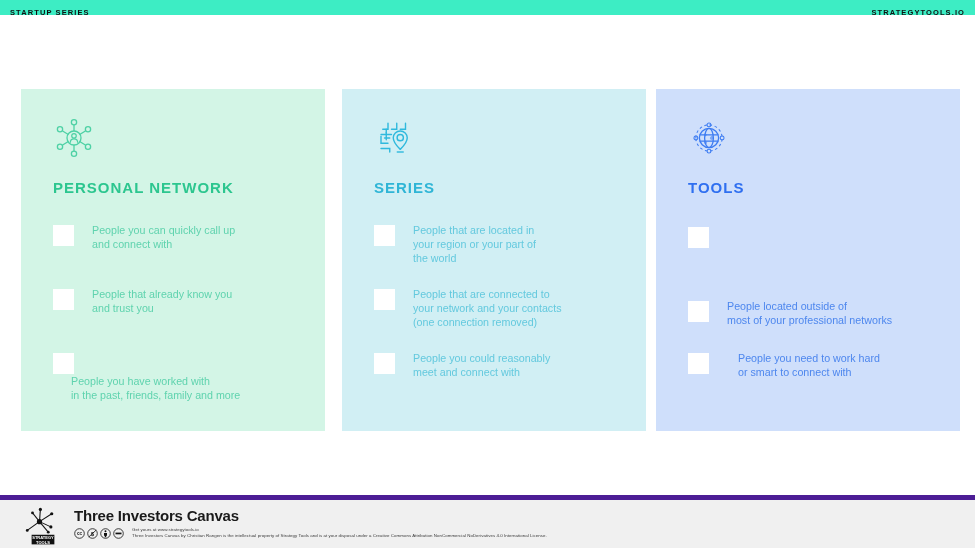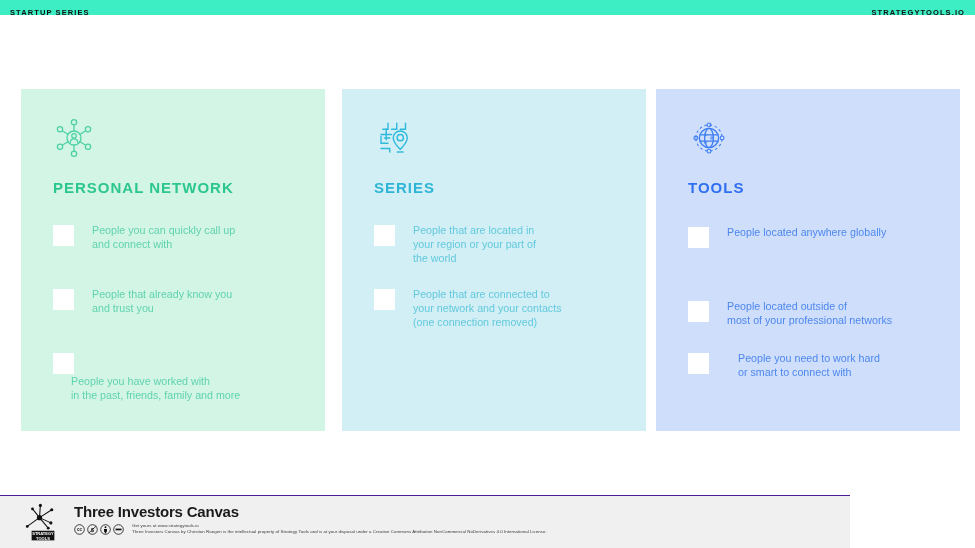--- a/index.html
+++ b/index.html
@@ -101,23 +101,23 @@
   .panel-2 .item:nth-child(3) { top: 128px; }
 
   .panel-3 .item:nth-child(1) { top: 2px; }
   .panel-3 .item:nth-child(2) { top: 76px; }
   .panel-3 .item:nth-child(3) { top: 128px; gap: 11px; }
 
   
   .footer {
     position: absolute;
     left: 0; top: 495px;
-    width: 850px; height: 53px;
+    width: 975px; height: 53px;
     background: #f0f0f0;
-    border-top: 1px solid #4c1d95;
+    border-top: 5px solid #4c1d95;
   }
   .footer-inner {
     position: absolute;
     left: 22px; top: 4px;
     display: flex;
     align-items: flex-start;
   }
   .logo { width: 42px; height: 44px; flex: 0 0 42px; }
   .footer-text-col { margin-left: 10px; margin-top: 4px; }
   .footer-title {
@@ -221,20 +221,25 @@
         <div class="item-text">People that are located in
 your region or your part of
 the world</div>
       </div>
       <div class="item">
         <div class="item-box"></div>
         <div class="item-text">People that are connected to
 your network and your contacts
 (one connection removed)</div>
       </div>
+      <div class="item">
+        <div class="item-box"></div>
+        <div class="item-text">People you could reasonably
+meet and connect with</div>
+      </div>
     </div>
   </div>
 
   <div class="panel panel-3">
     <svg class="panel-icon" viewBox="0 0 48 48">
       <g fill="none" stroke="#3d7cf2" stroke-width="1.5">
         <circle cx="24" cy="24" r="11"></circle>
         <ellipse cx="24" cy="24" rx="5" ry="11"></ellipse>
         <path d="M13.3 20.5h21.4M13.3 27.5h21.4"></path>
       </g>
@@ -248,21 +253,20 @@
       <g fill="#3d7cf2" opacity="0.55">
         <path d="M19 19c1.6-.6 3 .8 2.3 2.2-.6 1.3-2.6.9-2.9-.4-.2-.8.1-1.5.6-1.8z"></path>
         <path d="M27 21.5c1.3.3 2.2 1.6 2 2.9-.2 1.3-1.5 2.2-2.7 1.7-1.3-.5-1.7-2.2-.8-3.2.4-.5.9-.8 1.5-1.4z"></path>
         <path d="M20 27c1.2.2 2 1.3 1.8 2.5-.2 1-1.2 1.7-2.2 1.4-1-.3-1.6-1.4-1.2-2.4.2-.7.8-1.2 1.6-1.5z"></path>
       </g>
     </svg>
     <div class="panel-title">TOOLS</div>
     <div class="items">
       <div class="item">
         <div class="item-box"></div>
-        <div class="item-text">People located anywhere globally</div>
       </div>
       <div class="item">
         <div class="item-box"></div>
         <div class="item-text">People located outside of
 most of your professional networks</div>
       </div>
       <div class="item">
         <div class="item-box"></div>
         <div class="item-text">People you need to work hard
 or smart to connect with</div>

